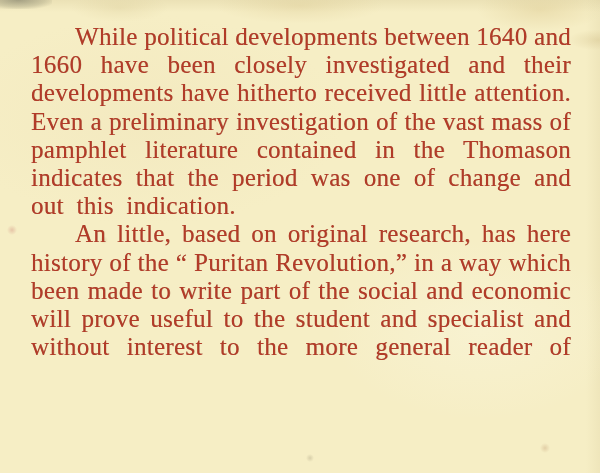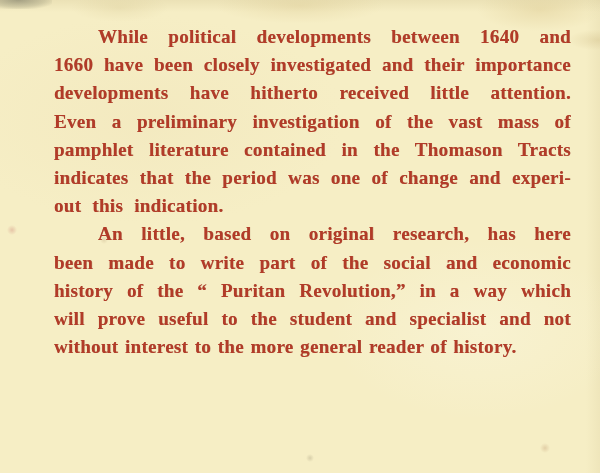--- a/index.html
+++ b/index.html
@@ -35,32 +35,31 @@
       rgba(140,138,110,0.30) 55%,
       rgba(160,155,120,0) 80%);
   }
   .textblock {
     position: absolute;
     left: 31px;
     top: 23px;
     width: 540px;
   }
   .line {
-    font-size: 19px;
+    font-size: 25px;
     line-height: 28.2px;
     height: 28.2px;
     overflow: hidden;
-    font-weight: 700;
+    font-weight: 400;
     color: #b23b28;
     text-shadow: 0.3px 0.3px 0.4px rgba(110,30,15,0.45);
     letter-spacing: 0.3px;
     white-space: pre-wrap;
     text-align: justify;
     text-align-last: justify;
-    margin-left: 23px;
   }
   .line.indent { text-indent: 44px; }
   .line.para-end {
     text-align-last: left;
   }
   .line.wide-words { word-spacing: 6px; }
   .line.slight-wide { word-spacing: 1.5px; }
 </style>
 </head>
 <body>
@@ -72,18 +71,18 @@
 
     <div class="line indent">While political developments between 1640 and</div>
     <div class="line">1660 have been closely investigated and their importance</div>
     <div class="line">developments have hitherto received little attention.</div>
     <div class="line">Even a preliminary investigation of the vast mass of</div>
     <div class="line">pamphlet literature contained in the Thomason Tracts</div>
     <div class="line">indicates that the period was one of change and experi-</div>
     <div class="line para-end wide-words">out this indication.</div>
 
     <div class="line indent">An little, based on original research, has here</div>
+    <div class="line">history of the “ Puritan Revolution,” in a way which</div>
     <div class="line">been made to write part of the social and economic</div>
-    <div class="line">history of the “ Puritan Revolution,” in a way which</div>
     <div class="line">will prove useful to the student and specialist and not</div>
     <div class="line para-end slight-wide">without interest to the more general reader of history.</div>
   </div>
 </div>
 
 </body></html>

